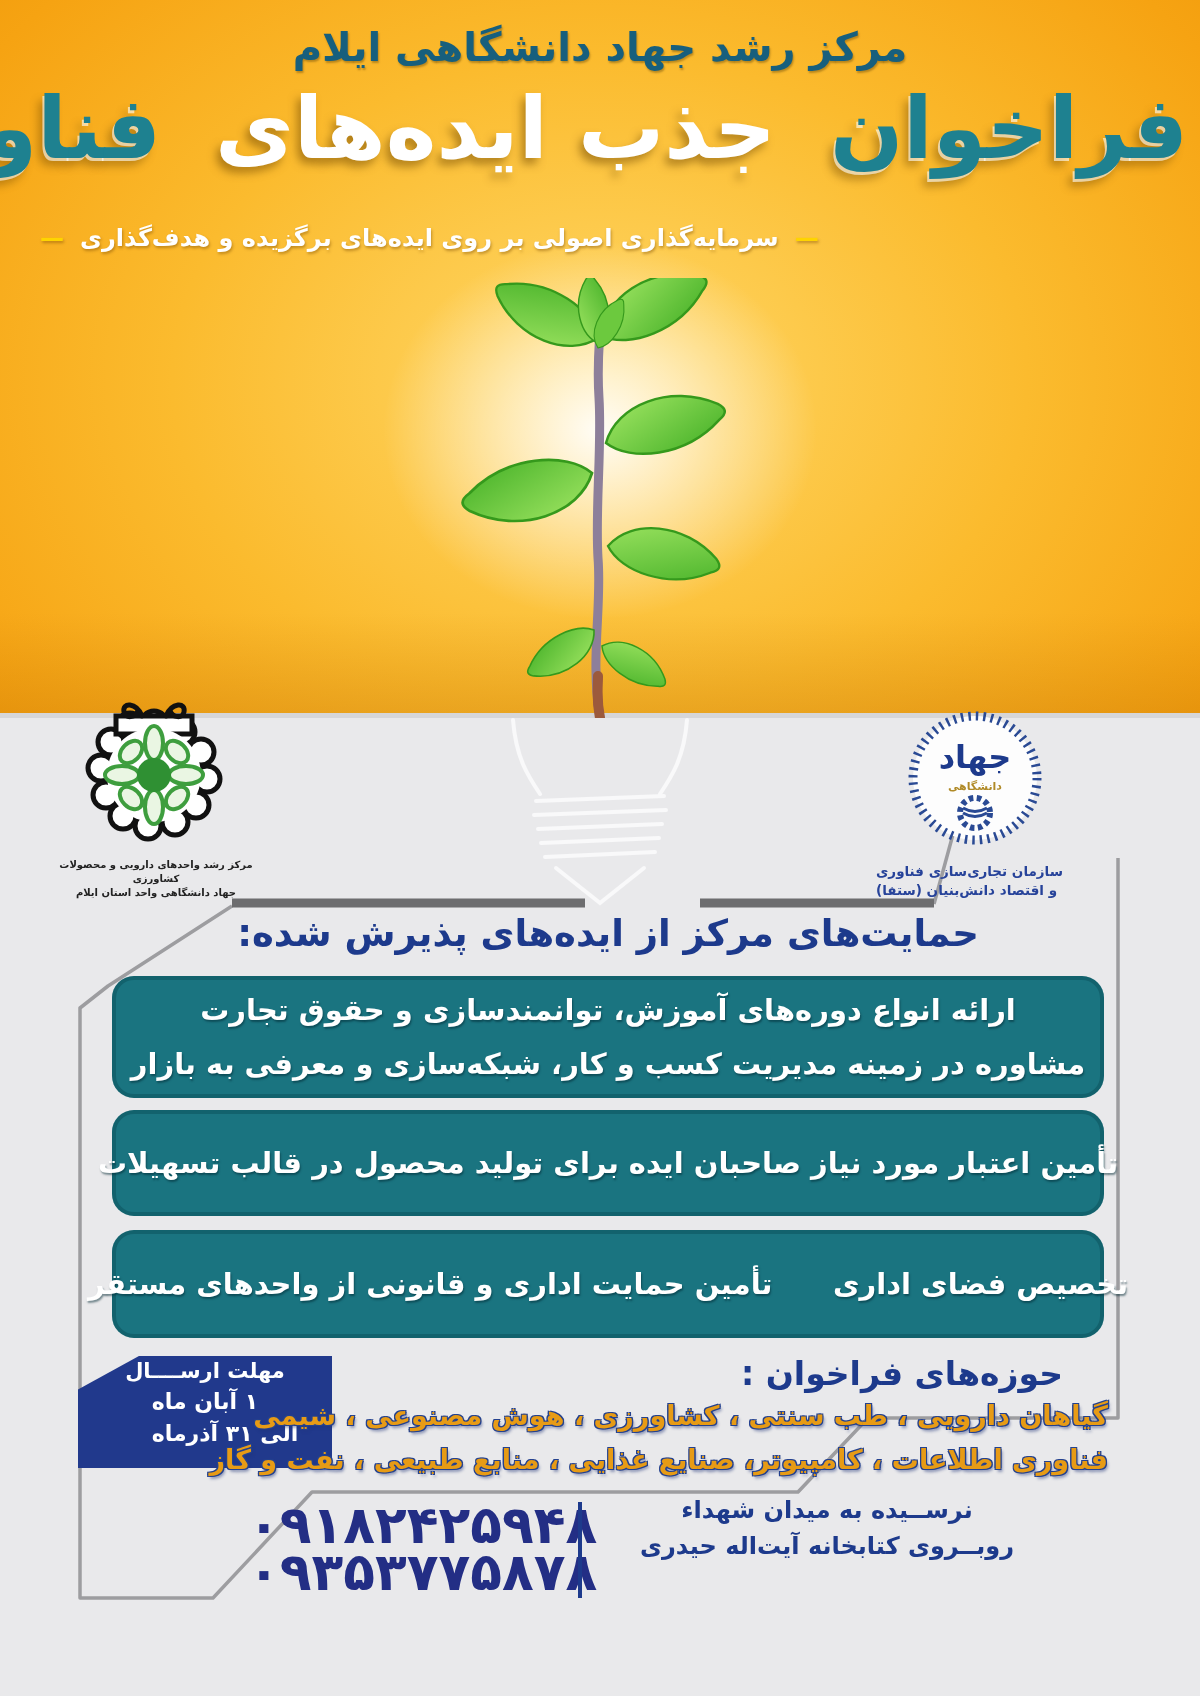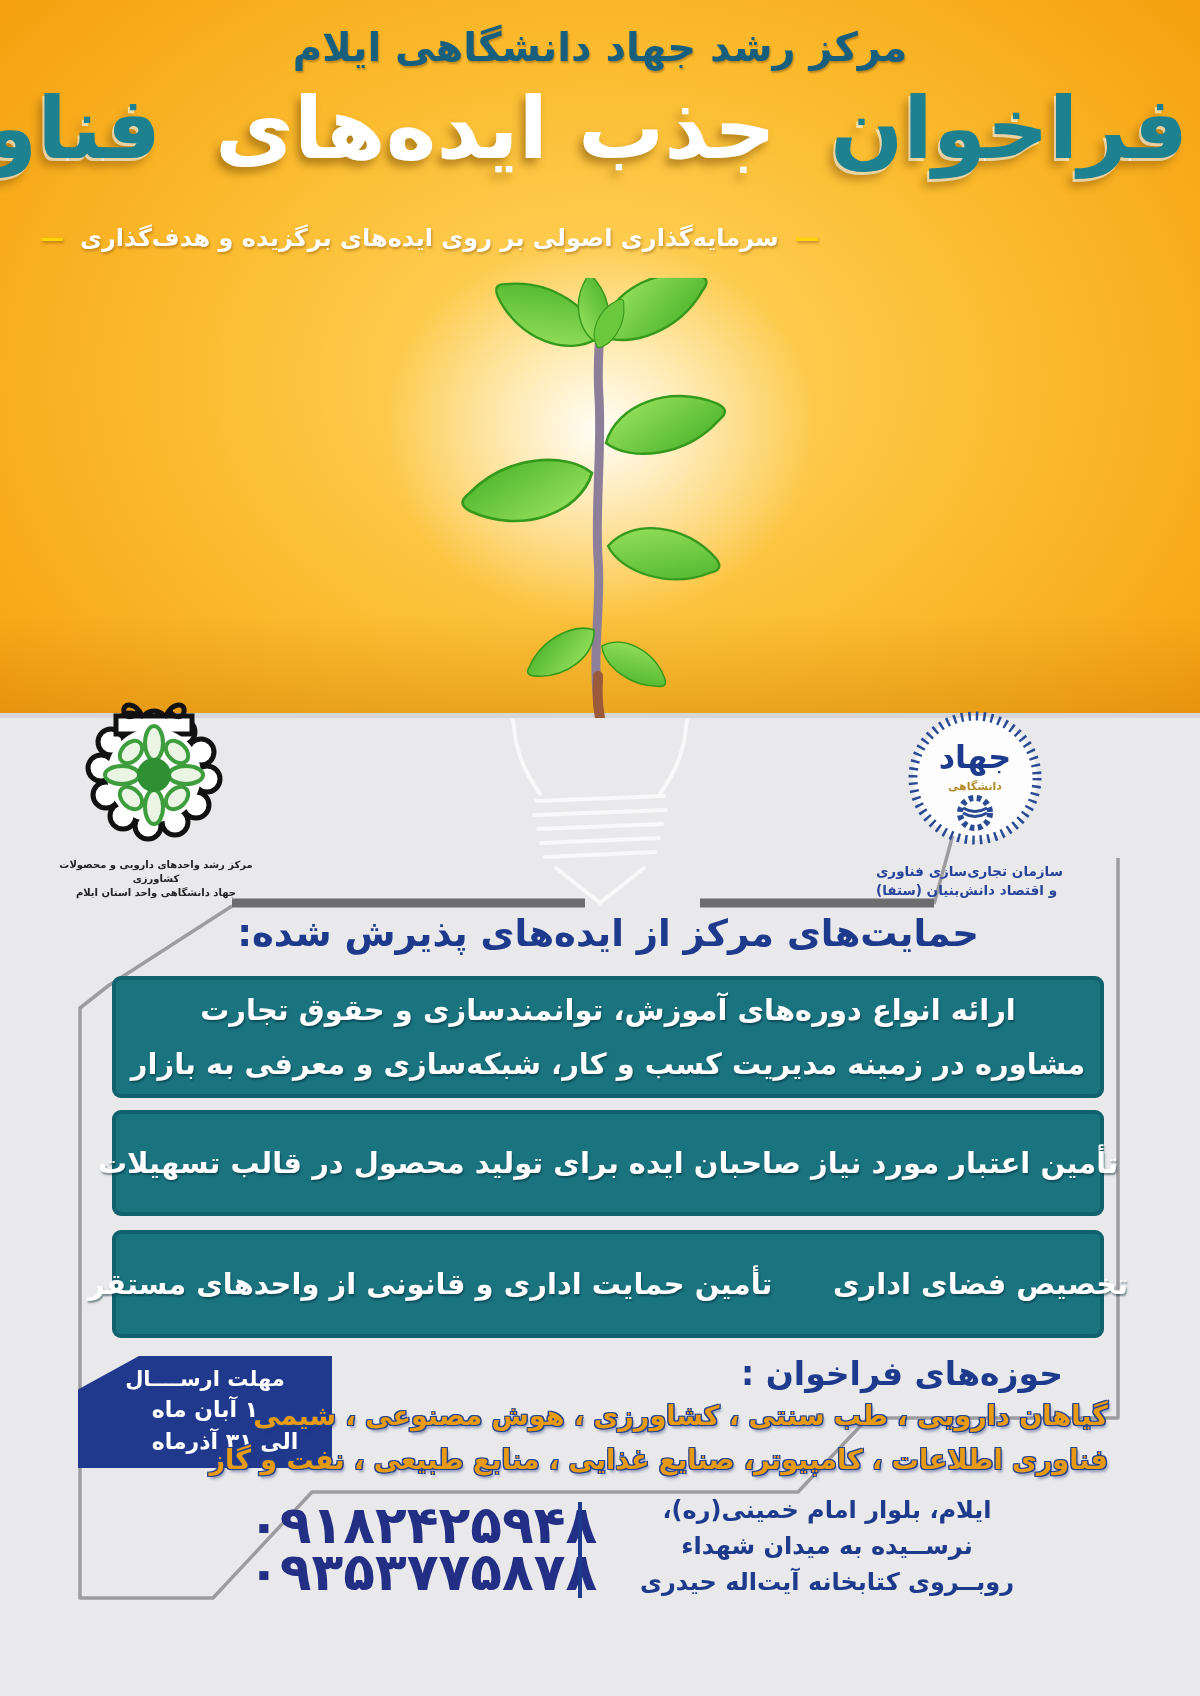--- a/index.html
+++ b/index.html
@@ -40,33 +40,33 @@
     text-align:center; font-size:10px; font-weight:bold; color:#222;
     line-height:14px; direction:rtl; }
   .logo-right{ position:absolute; left:900px; top:706px; }
   .logo-right-caption{ position:absolute; left:876px; top:862px; width:216px;
     text-align:left; font-size:13.5px; font-weight:bold; color:#27439a;
     line-height:19px; direction:rtl; }
 
   .supports-heading{ position:absolute; top:912px; left:112px; width:992px;
     text-align:center; font-size:37px; font-weight:bold; color:#1d3a8c; direction:rtl; }
 
-  .teal-box{ position:absolute; left:112px; width:992px; border-radius:9px;
+  .teal-box{ position:absolute; left:112px; width:992px; border-radius:22px;
     background:#1a7480; box-shadow: inset 0 0 0 4px rgba(0,55,65,.30);
     display:flex; flex-direction:column; justify-content:center; align-items:center;
     direction:rtl; }
   .teal-box .line{ color:#fff; font-size:29px; font-weight:bold; line-height:54px;
     text-shadow:1px 2px 2px rgba(0,40,50,.5); white-space:nowrap; }
   .box-1{ top:976px;  height:122px; }
   .box-2{ top:1110px; height:106px; }
   .box-3{ top:1230px; height:108px; }
 
   .deadline-box{ position:absolute; left:78px; top:1356px; width:254px; height:112px;
     background:#21398c; clip-path:polygon(24% 0,100% 0,100% 100%,0 100%,0 30%);
-    color:#fff; text-align:center; font-weight:bold; direction:rtl; padding-top:8px; }
+    color:#fff; text-align:center; font-weight:bold; direction:rtl; }
   .deadline-box .d1{ font-size:21px; line-height:30px; }
   .deadline-box .d2{ font-size:22px; line-height:32px; }
   .deadline-box .d3{ font-size:22px; line-height:32px;margin-left:40px; }
 
   .fields-heading{ position:absolute; top:1354px; left:700px; width:404px;
     text-align:center; font-size:33px; font-weight:bold; color:#1d3a8c; direction:rtl; }
   .field-line{ position:absolute; left:348px; width:760px; text-align:center;
     font-size:27px; font-weight:bold; color:#e79b15; direction:rtl; white-space:nowrap;
     text-shadow:1.2px 1.2px 0 #24418e, -1.2px -1.2px 0 #24418e,
                 1.2px -1.2px 0 #24418e, -1.2px 1.2px 0 #24418e, 2px 3px 3px rgba(30,50,120,.45); }
@@ -229,18 +229,17 @@
   <div class="fields-heading">حوزه‌های فراخوان :</div>
   <div class="field-line field-2">فناوری اطلاعات ، کامپیوتر، صنایع غذایی ، منابع طبیعی ، نفت و گاز</div>
   <div class="field-line field-1">گیاهان دارویی ، طب سنتی ، کشاورزی ، هوش مصنوعی ، شیمی</div>
 
   <div class="phones">
     <div class="phone">۰۹۱۸۲۴۲۵۹۴۸</div>
     <div class="phone">۰۹۳۵۳۷۷۵۸۷۸</div>
   </div>
   <div class="contact-divider"></div>
   <div class="address">
-    <div>ایلام، بلوار امام خمینی(ره)،</div>
     <div>نرســیده به میدان شهداء</div>
     <div>روبــروی کتابخانه آیت‌اله حیدری</div>
   </div>
 
 </div>
 
 </body></html>

